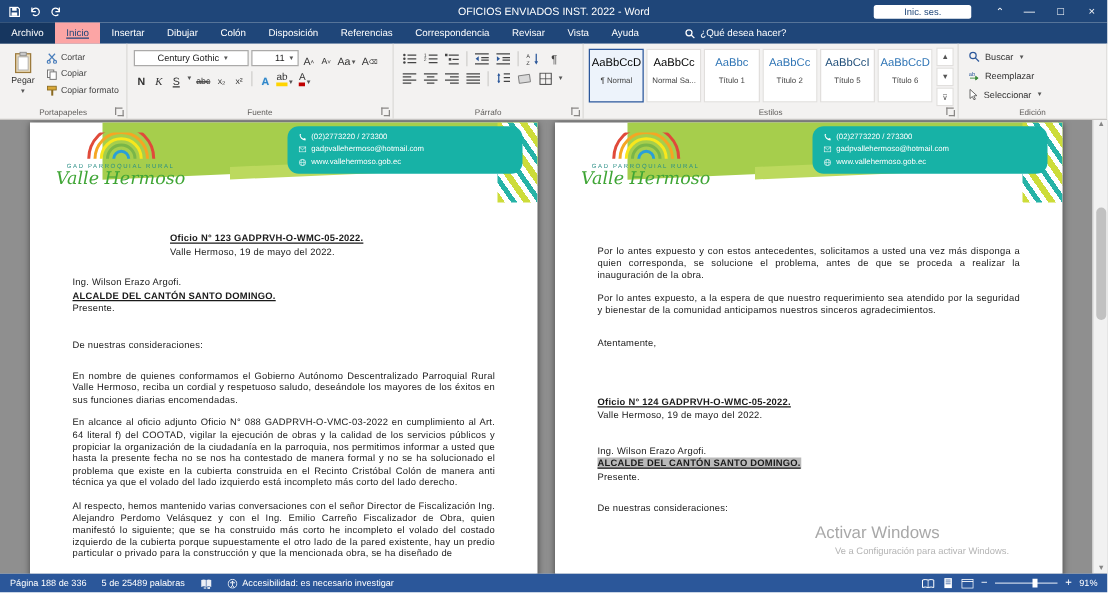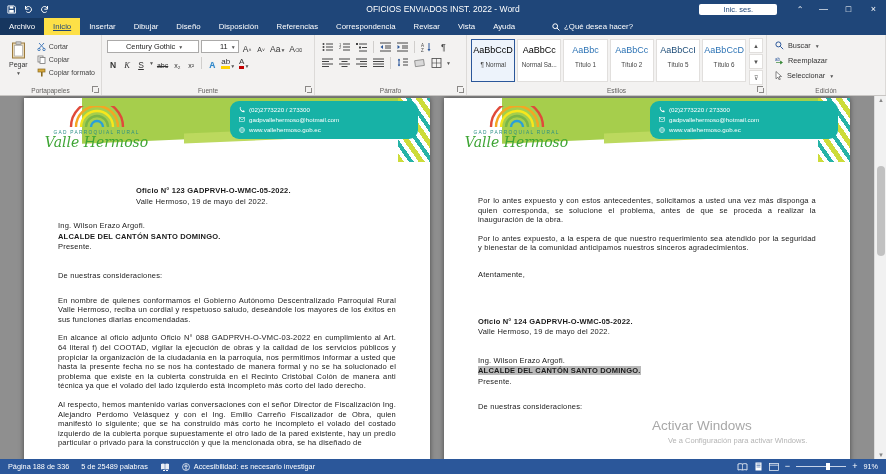--- a/index.html
+++ b/index.html
@@ -14,21 +14,21 @@
   .tb-title{position:absolute;left:50%;transform:translateX(-50%);font-size:8.5px;white-space:nowrap;}
   .tb-right{margin-left:auto;display:flex;align-items:center;height:100%;}
   .signin{background:#fff;color:#1f4679;font-size:7.5px;padding:1px 24px;border-radius:2px;margin-right:12px;cursor:default;}
   .wbtn{width:25px;height:100%;display:flex;align-items:center;justify-content:center;font-size:9px;color:#fff;}
   .ribopt{font-size:8px;width:22px;text-align:center;}
 
   
   .tabsrow{position:absolute;top:18px;left:0;right:0;height:17px;background:#1f4679;display:flex;align-items:stretch;color:#fff;font-size:7.8px;}
   .tab{padding:0 9px;display:flex;align-items:center;white-space:nowrap;}
   .tab.file{background:#16365f;}
-  .tab.active{background:#fde047;color:#1f4679;text-decoration:underline;}
+  .tab.active{background:#fca5a5;color:#1f4679;text-decoration:underline;}
   .tellme{display:flex;align-items:center;gap:4px;margin-left:28px;white-space:nowrap;}
 
   
   .ribbon{position:absolute;top:35px;left:0;right:0;height:61px;background:#f3f2f1;border-bottom:1px solid #c8c6c4;display:flex;}
   .group{position:relative;height:100%;border-right:1px solid #dcdad8;padding:3px 3px 12px 3px;}
   .gl{position:absolute;bottom:1px;left:0;right:0;text-align:center;font-size:6.5px;color:#605e5c;white-space:nowrap;}
   .launcher{position:absolute;bottom:2px;right:2px;width:7px;height:7px;}
   .launcher:before{content:"";position:absolute;left:0;top:0;width:5px;height:5px;border-left:1px solid #8a8886;border-top:1px solid #8a8886;}
   .launcher:after{content:"";position:absolute;right:0;bottom:0;width:4px;height:4px;border-right:1px solid #8a8886;border-bottom:1px solid #8a8886;}
 
@@ -83,21 +83,21 @@
   .contact{position:absolute;right:12px;top:3px;width:188px;background:#17b2a6;border-radius:9px;padding:4px 9px;color:#fff;font-size:6.2px;line-height:1.6;}
   .cline{display:flex;align-items:center;gap:4px;white-space:nowrap;}
   .logo{position:absolute;left:10px;top:8px;width:125px;text-align:center;}
   .brand-sub{font-size:4.8px;letter-spacing:1.3px;color:#2a8f86;margin-top:-2px;}
   .brand{font-family:"DejaVu Serif",serif;font-style:italic;font-size:14px;color:#3fa535;margin-top:-1px;}
 
   
   .pbody{padding:0 34px;font-size:7.5px;line-height:1.28;letter-spacing:0.2px;color:#1a1a1a;}
   .pbody p{margin-bottom:9px;text-align:justify;}
   .line{margin-bottom:1px;white-space:nowrap;}
-  .b{font-weight:bold;}
+  .b{font-weight:bold;text-decoration:underline;}
   .ofc-ind{margin-left:78px;}
   .gap8{height:8px;} .gap14{height:14px;} .gap18{height:18px;} .gap36{height:36px;}
   .hl{background:#b9b9b9;}
 
   .wm{position:absolute;left:652px;top:322px;pointer-events:none;}
   .wm1{font-size:13.5px;color:#a8a8a8;}
   .wm2{font-size:7.5px;color:#b4b4b4;margin-top:3px;margin-left:16px;}
 
   
   .statusbar{position:absolute;left:0;right:0;bottom:0;height:15px;background:#2b579a;color:#fff;display:flex;align-items:center;font-size:7.3px;padding:0 8px;gap:12px;}
@@ -143,21 +143,21 @@
       <span class="wbtn">□</span>
       <span class="wbtn">×</span>
     </div>
   </div>
 
   <div class="tabsrow">
     <span class="tab file">Archivo</span>
     <span class="tab active">Inicio</span>
     <span class="tab">Insertar</span>
     <span class="tab">Dibujar</span>
-    <span class="tab">Diseño</span>
+    <span class="tab">Colón</span>
     <span class="tab">Disposición</span>
     <span class="tab">Referencias</span>
     <span class="tab">Correspondencia</span>
     <span class="tab">Revisar</span>
     <span class="tab">Vista</span>
     <span class="tab">Ayuda</span>
     <span class="tellme">
       <span class="ic">
         <svg width="8" height="8" viewBox="0 0 8 8">
             <circle cx="3.2" cy="3.2" r="2.4" fill="none" stroke="#fff" stroke-width="1"></circle>

